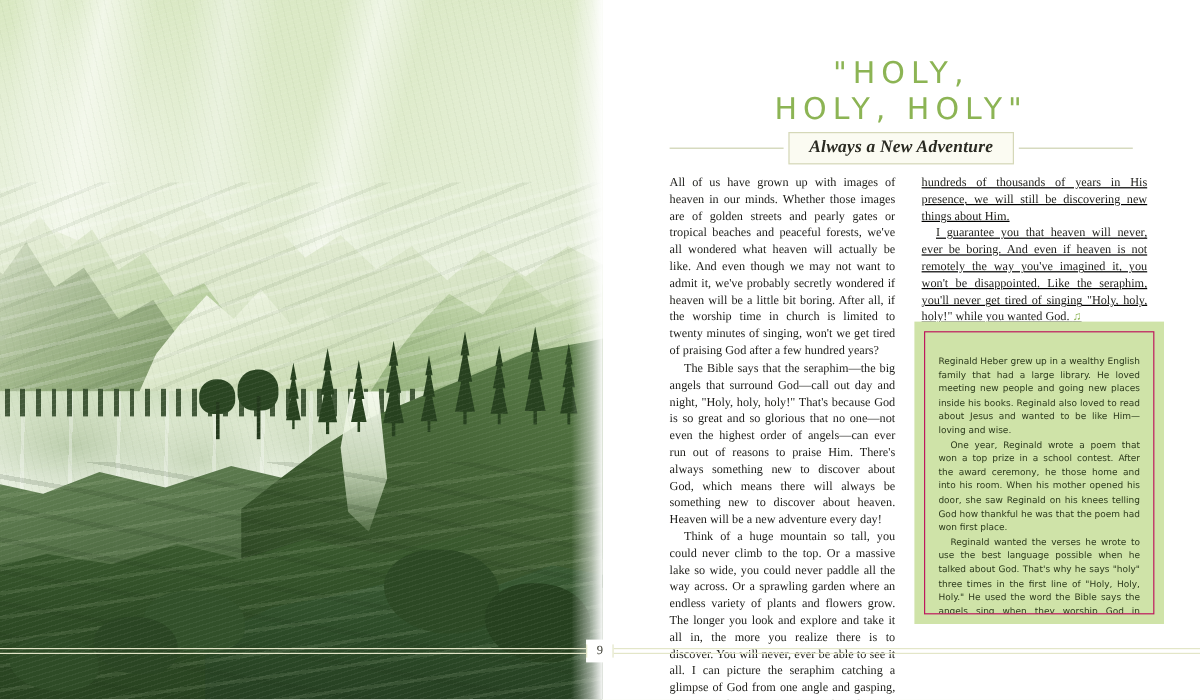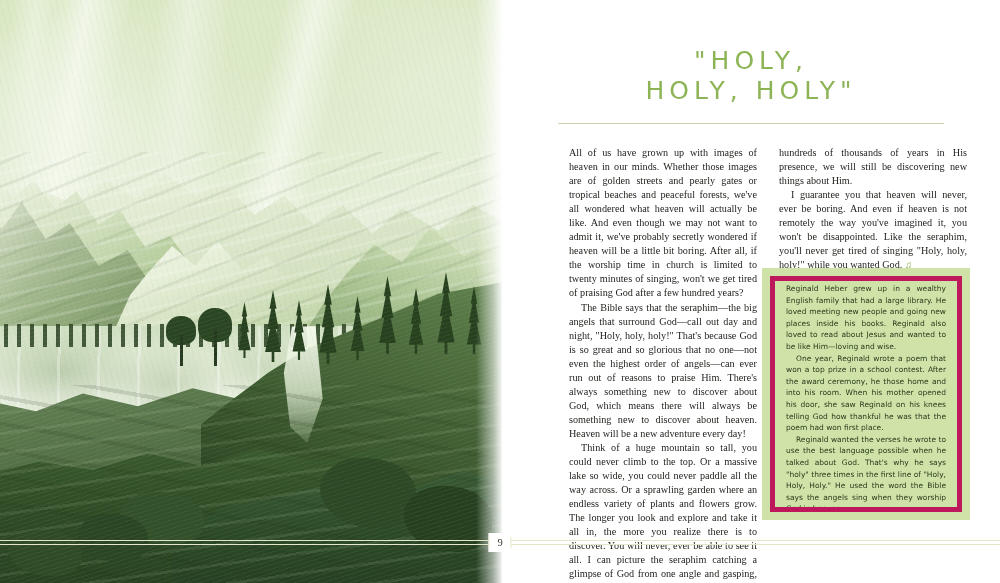--- a/index.html
+++ b/index.html
@@ -188,27 +188,27 @@
     padding:3px 16px 4px 16px;
     margin:0 4px;
   }
   .subtitle-box span{
     font-family:"Liberation Serif", serif;
     font-style:italic;font-weight:700;
     font-size:14.5px;color:#2a2a22;letter-spacing:.2px;
   }
 
   .columns{
-    position:absolute;left:67px;top:146px;width:398px;height:380px;
+    position:absolute;left:56px;top:146px;width:398px;height:380px;
   }
   .col{
     position:absolute;top:0;width:188px;
   }
   .col-left{left:0;}
-  .col-right{left:210px;}
+  .col-right{left:210px;text-decoration:underline;}
   .col p{
     margin:0;
     font-family:"Liberation Serif", serif;
     font-size:10.2px;
     line-height:14.05px;
     color:#1d1d19;
     text-align:justify;
     text-justify:inter-word;
     hyphens:manual;
   }
@@ -217,23 +217,23 @@
 
   
   .green-box{
     position:absolute;left:762px;top:268px;width:208px;height:252px;
     background:#cfe3a8;
     box-sizing:border-box;
     padding:8px;
   }
   .green-box-inner{
     width:100%;height:100%;
-    border:5px solid #be185d;
+    border:1px solid #be185d;
     box-sizing:border-box;
-    padding:2px 11px;
+    padding:18px 11px;
     overflow:hidden;
   }
   .green-box-inner p{
     margin:0;
     font-family:"DejaVu Sans", sans-serif;
     font-size:7.5px;
     line-height:11.6px;
     color:#2c3a1c;
     text-align:justify;
     font-weight:400;
@@ -323,20 +323,23 @@
 
   <div class="page-right">
 
     <div class="chapter-title">
       <span>"HOLY,</span>
       <span class="line2">HOLY, HOLY"</span>
     </div>
 
     <div class="subtitle-wrap">
       <div class="rule"></div>
+      <div class="subtitle-box">
+        <span>Always a New Adventure</span>
+      </div>
       <div class="rule"></div>
     </div>
 
     <div class="columns">
       <div class="col col-left">
         <p>All of us have grown up with images of heaven in our minds. Whether those images are of golden streets and pearly gates or tropical beaches and peaceful forests, we've all wondered what heaven will actually be like. And even though we may not want to admit it, we've probably secretly wondered if heaven will be a little bit boring. After all, if the worship time in church is limited to twenty minutes of singing, won't we get tired of praising God after a few hundred years?</p>
         <p>The Bible says that the seraphim—the big angels that surround God—call out day and night, "Holy, holy, holy!" That's because God is so great and so glorious that no one—not even the highest order of angels—can ever run out of reasons to praise Him. There's always something new to discover about God, which means there will always be something new to discover about heaven. Heaven will be a new adventure every day!</p>
         <p>Think of a huge mountain so tall, you could never climb to the top. Or a massive lake so wide, you could never paddle all the way across. Or a sprawling garden where an endless variety of plants and flowers grow. The longer you look and explore and take it all in, the more you realize there is to discover. You will never, ever be able to see it all. I can picture the seraphim catching a glimpse of God from one angle and gasping, "Wow! God is awesome!" But then they see some other aspect of God and shout again, "Whoa, we had no idea You were this wonderful, God!"</p>
 
       </div>

